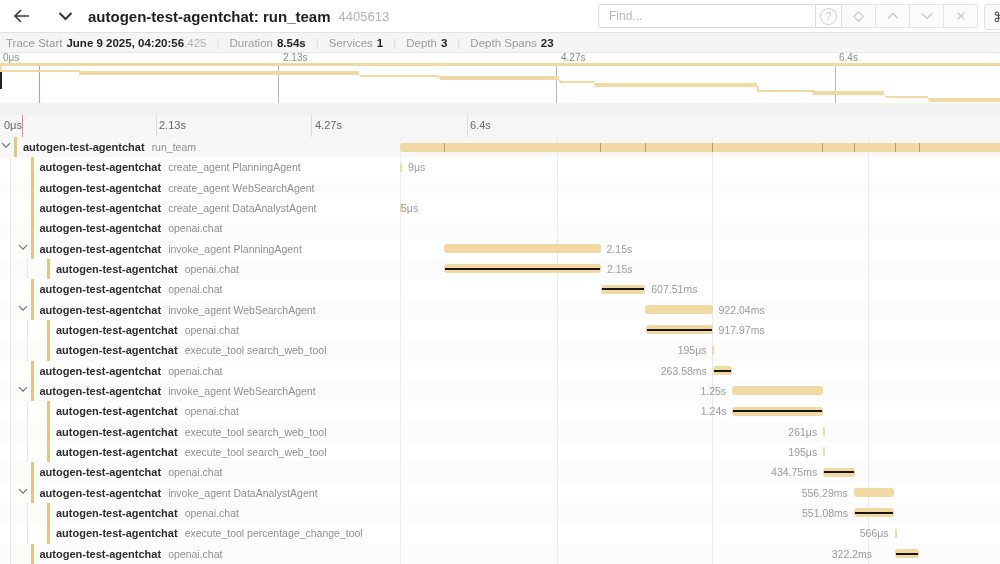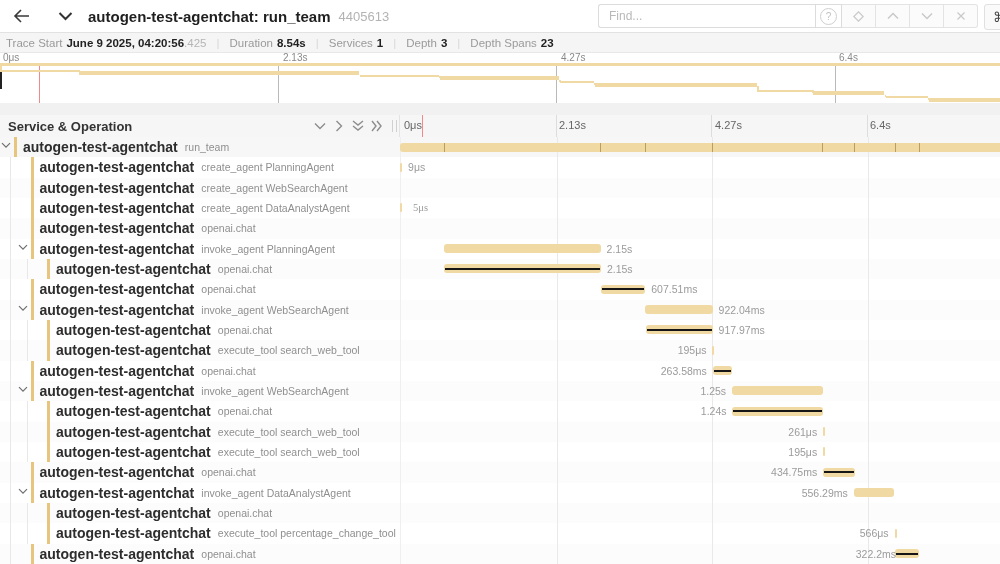--- a/index.html
+++ b/index.html
@@ -68,21 +68,21 @@
              border-left:1px solid #efefef;}
   .bg-line{position:absolute;top:0;bottom:0;width:1px;background:#e9e9e9;}
   .row{position:relative;display:flex;height:20.33px;cursor:pointer;}
   .row:nth-child(even){background:#fcfcfc;}
   .row.root{background:#f7f7f7;}
   .lcell{position:relative;width:400px;height:100%;flex:none;display:flex;align-items:center;
          overflow:hidden;box-sizing:border-box;}
   .guide{position:absolute;top:0;bottom:0;width:1px;background:#e8e8e8;}
   .colorbar{position:absolute;top:0;bottom:0;width:3px;}
   .chev{position:absolute;top:5px;}
-  .svc{font-size:14px;font-weight:bold;color:#2d2d2d;white-space:nowrap;}
+  .svc{font-size:11px;font-weight:bold;color:#2d2d2d;white-space:nowrap;}
   .op{font-size:10.5px;color:#8f8f8f;margin-left:7px;white-space:nowrap;}
   .tcell{position:relative;flex:1;height:100%;overflow:hidden;z-index:2;}
   .bar{position:absolute;top:5.5px;height:9px;border-radius:3px;}
   .stripe{position:absolute;left:1px;right:1px;top:3.5px;height:2px;}
   .ptick{position:absolute;top:0;bottom:0;width:1px;background:rgba(130,100,30,.5);}
   .dur{position:absolute;top:4px;font-size:10.5px;color:#9b9b9b;white-space:nowrap;}
   svg{display:block;}
 </style>
 </head>
 <body>
@@ -192,48 +192,20 @@
         <div class="mm-bar" style="left: 812.594px; width: 71.8211px; top: 29.88px; height: 2px; background: rgb(240, 217, 162);"></div>
         <div class="mm-bar" style="left: 884.926px; width: 1.5px; top: 31.54px; height: 2px; background: rgb(240, 217, 162);"></div>
         <div class="mm-bar" style="left: 886.23px; width: 41.9916px; top: 33.2px; height: 2px; background: rgb(240, 217, 162);"></div>
         <div class="mm-bar" style="left: 927.934px; width: 185.066px; top: 34.86px; height: 2px; background: rgb(240, 217, 162);"></div>
         <div class="mm-bar" style="left: 929.238px; width: 183.762px; top: 36.52px; height: 2px; background: rgb(240, 217, 162);"></div>
       </div>
   </div>
   <div class="gapband"></div>
 
   <div class="grid-header">
-    <div class="gh-left">
-      <span class="gh-title">Service &amp; Operation</span>
-      <span class="gh-icons">
-        <span class="gh-icon">
-          <svg width="12" height="8" viewBox="0 0 12 8">
-              <path d="M1 1.5 L6 6.5 L11 1.5" stroke="#8d8d8d" stroke-width="1.4" fill="none"></path>
-            </svg>
-        </span>
-        <span class="gh-icon">
-          <svg width="8" height="12" viewBox="0 0 8 12">
-              <path d="M1.5 1 L6.5 6 L1.5 11" stroke="#8d8d8d" stroke-width="1.4" fill="none"></path>
-            </svg>
-        </span>
-        <span class="gh-icon">
-          <svg width="12" height="12" viewBox="0 0 12 12">
-              <path d="M1 1 L6 5 L11 1 M1 6 L6 10 L11 6" stroke="#8d8d8d" stroke-width="1.4" fill="none"></path>
-            </svg>
-        </span>
-        <span class="gh-icon">
-          <svg width="12" height="12" viewBox="0 0 12 12">
-              <path d="M1 1 L5 6 L1 11 M6 1 L10 6 L6 11" stroke="#8d8d8d" stroke-width="1.4" fill="none"></path>
-            </svg>
-        </span>
-      </span>
-      <span class="grip">
-          <i></i>
-        </span>
-    </div>
     <div class="gh-right" id="ghRight">
       <span class="tick" style="left:4px">0μs</span>
       <span class="tick" style="left:159px">2.13s</span>
       <span class="tick" style="left:315px">4.27s</span>
       <span class="tick" style="left:470px">6.4s</span>
     <div class="gh-grid" style="left: 155.5px;"></div>
         <div class="gh-grid" style="left: 311px;"></div>
         <div class="gh-grid" style="left: 466.5px;"></div>
         <div class="gh-red" style="left: 22px; background: rgb(240, 138, 138);"></div>
       </div>
@@ -291,21 +263,21 @@
       </div>
       <div class="row">
         <div class="lcell">
           <div class="guide" style="left: 10px;"></div>
           <div class="colorbar" style="left: 30.5px; background: rgb(231, 197, 127);"></div>
           <span class="svc" style="margin-left: 39.5px;">autogen-test-agentchat</span>
           <span class="op">create_agent DataAnalystAgent</span>
         </div>
         <div class="tcell">
           <div class="bar" style="left: 0.0728337px; width: 2px; background: rgb(240, 217, 162);"></div>
-          <span class="dur" style="left: 13px; font-family: Liberation Serif, serif;">5μs</span>
+          <span class="dur" style="left: 1px;">5μs</span>
         </div>
       </div>
       <div class="row">
         <div class="lcell">
           <div class="guide" style="left: 10px;"></div>
           <div class="colorbar" style="left: 30.5px; background: rgb(231, 197, 127);"></div>
           <span class="svc" style="margin-left: 39.5px;">autogen-test-agentchat</span>
           <span class="op">openai.chat</span>
         </div>
       </div>
@@ -504,20 +476,26 @@
         </div>
       </div>
       <div class="row">
         <div class="lcell">
           <div class="guide" style="left: 10px;"></div>
           <div class="guide" style="left: 26.5px;"></div>
           <div class="colorbar" style="left: 47px; background: rgb(231, 197, 127);"></div>
           <span class="svc" style="margin-left: 56px;">autogen-test-agentchat</span>
           <span class="op">openai.chat</span>
         </div>
+        <div class="tcell">
+          <div class="bar" style="left: 454.118px; width: 40.1372px; background: rgb(240, 217, 162);">
+            <div class="stripe" style="background: rgb(22, 22, 22);"></div>
+          </div>
+          <span class="dur" style="right: 151.882px;">551.08ms</span>
+        </div>
       </div>
       <div class="row">
         <div class="lcell">
           <div class="guide" style="left: 10px;"></div>
           <div class="guide" style="left: 26.5px;"></div>
           <div class="colorbar" style="left: 47px; background: rgb(231, 197, 127);"></div>
           <span class="svc" style="margin-left: 56px;">autogen-test-agentchat</span>
           <span class="op">execute_tool percentage_change_tool</span>
         </div>
         <div class="tcell">
@@ -529,18 +507,18 @@
         <div class="lcell">
           <div class="guide" style="left: 10px;"></div>
           <div class="colorbar" style="left: 30.5px; background: rgb(231, 197, 127);"></div>
           <span class="svc" style="margin-left: 39.5px;">autogen-test-agentchat</span>
           <span class="op">openai.chat</span>
         </div>
         <div class="tcell">
           <div class="bar" style="left: 495.269px; width: 23.467px; background: rgb(240, 217, 162);">
             <div class="stripe" style="background: rgb(22, 22, 22);"></div>
           </div>
-          <span class="dur" style="right: 104px;">322.2ms</span>
+          <span class="dur" style="right: 128px;">322.2ms</span>
         </div>
       </div>
     </div>
 
 </div>
 
 </body></html>

